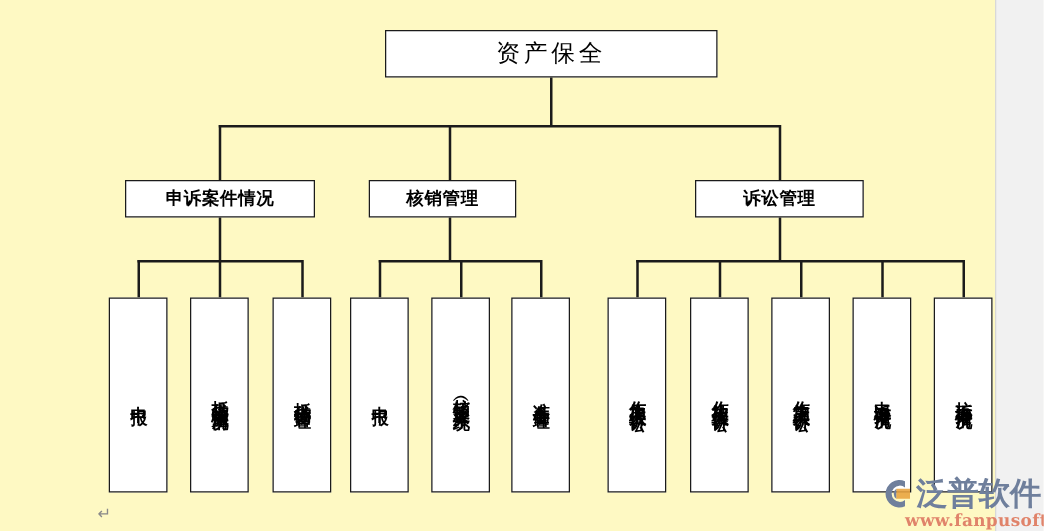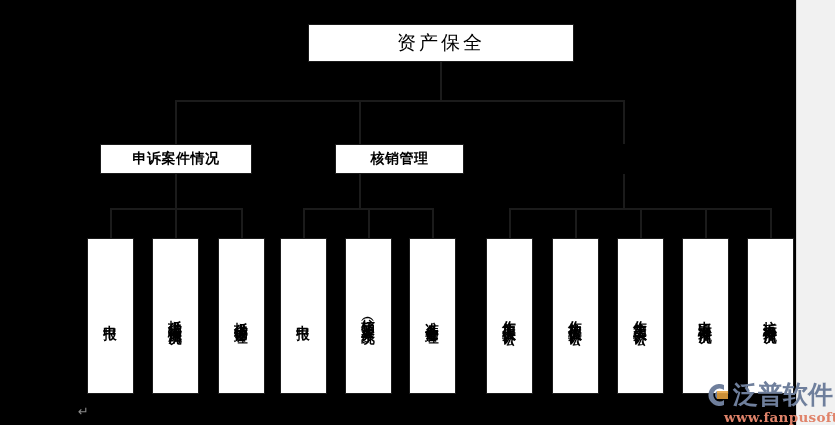--- a/index.html
+++ b/index.html
@@ -25,21 +25,21 @@
     background: #f1f1f1;
     border-left: 1px solid #d8d8d8;
   }
 
   #canvas {
     position: absolute;
     top: 0;
     left: 0;
     width: 797px;
     height: 425px;
-    background: #000000;
+    background: #fef9c3;
   }
 
   
   .node {
     position: absolute;
     box-sizing: border-box;
     border: 1.6px solid #1b1b1b;
     background: #ffffff;
     display: flex;
     align-items: center;
@@ -156,40 +156,43 @@
   <div class="node node-leaf" style="left:87px; top:238px; width:47px; height:156px;">
     <span>申报</span>
   </div>
   <div class="node node-leaf" style="left:152px; top:238px; width:47px; height:156px;">
     <span>抵贷物实施情况</span>
   </div>
   <div class="node node-leaf" style="left:218px; top:238px; width:47px; height:156px;">
     <span>抵贷物管理</span>
   </div>
 
-  <div class="node node-l2" style="left:295px; top:144px; width:129px; height:30px;margin-left:40px;">
+  <div class="node node-l2" style="left:295px; top:144px; width:118px; height:30px;">
     <span>核销管理</span>
   </div>
 
   <div class="line line-v" style="left:359px; top:174px; width:1.6px; height:34px;"></div>
   <div class="line line-h" style="left:303px; top:208px; width:130px; height:1.6px;"></div>
   <div class="line line-v" style="left:303px; top:208px; width:1.6px; height:30px;"></div>
   <div class="line line-v" style="left:368px; top:208px; width:1.6px; height:30px;"></div>
   <div class="line line-v" style="left:432px; top:208px; width:1.6px; height:30px;"></div>
 
   <div class="node node-leaf" style="left:280px; top:238px; width:47px; height:156px;">
     <span>申报</span>
   </div>
   <div class="node node-leaf" style="left:345px; top:238px; width:47px; height:156px;">
     <span>核销（业务系统）</span>
   </div>
   <div class="node node-leaf" style="left:409px; top:238px; width:47px; height:156px;">
     <span>准备金管理</span>
   </div>
 
+  <div class="node node-l2" style="left:556px; top:144px; width:135px; height:30px;">
+    <span>诉讼管理</span>
+  </div>
 
   <div class="line line-v" style="left:623px; top:174px; width:1.6px; height:34px;"></div>
   <div class="line line-h" style="left:509px; top:208px; width:262px; height:1.6px;"></div>
   <div class="line line-v" style="left:509px; top:208px; width:1.6px; height:30px;"></div>
   <div class="line line-v" style="left:575px; top:208px; width:1.6px; height:30px;"></div>
   <div class="line line-v" style="left:640px; top:208px; width:1.6px; height:30px;"></div>
   <div class="line line-v" style="left:705px; top:208px; width:1.6px; height:30px;"></div>
   <div class="line line-v" style="left:770px; top:208px; width:1.6px; height:30px;"></div>
 
   <div class="node node-leaf" style="left:486px; top:238px; width:47px; height:156px;">

